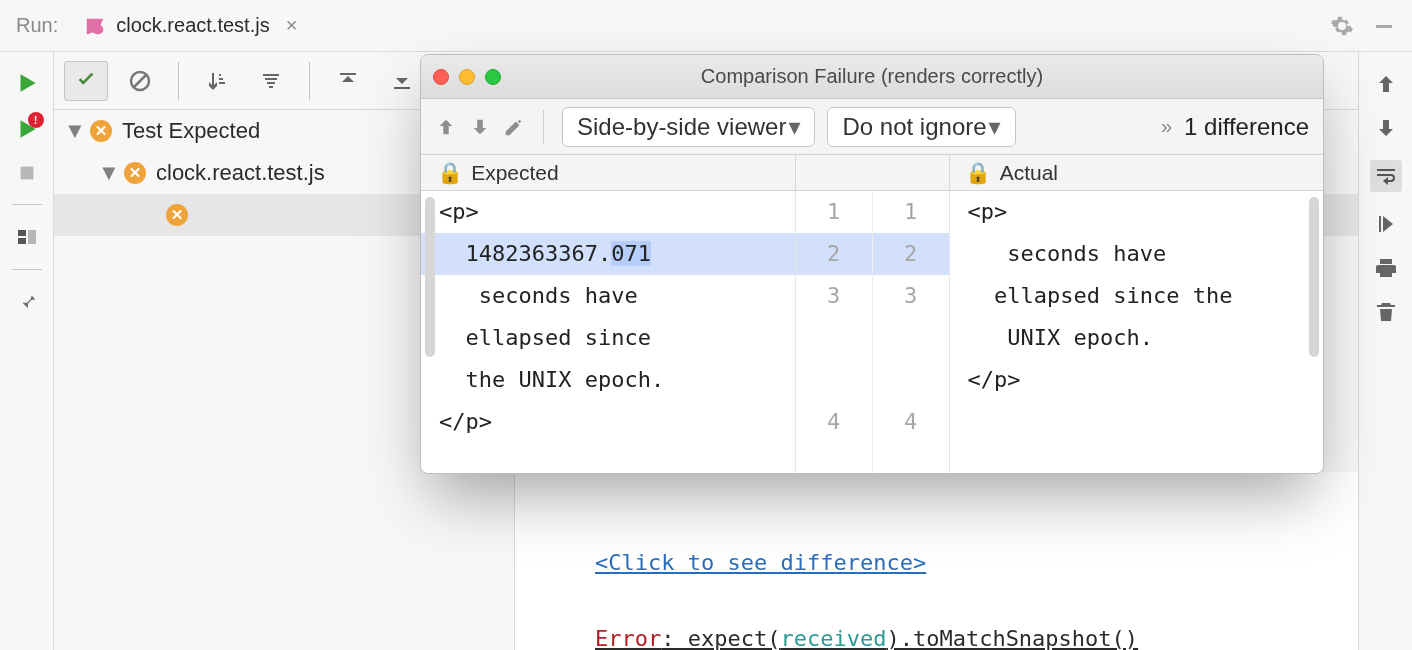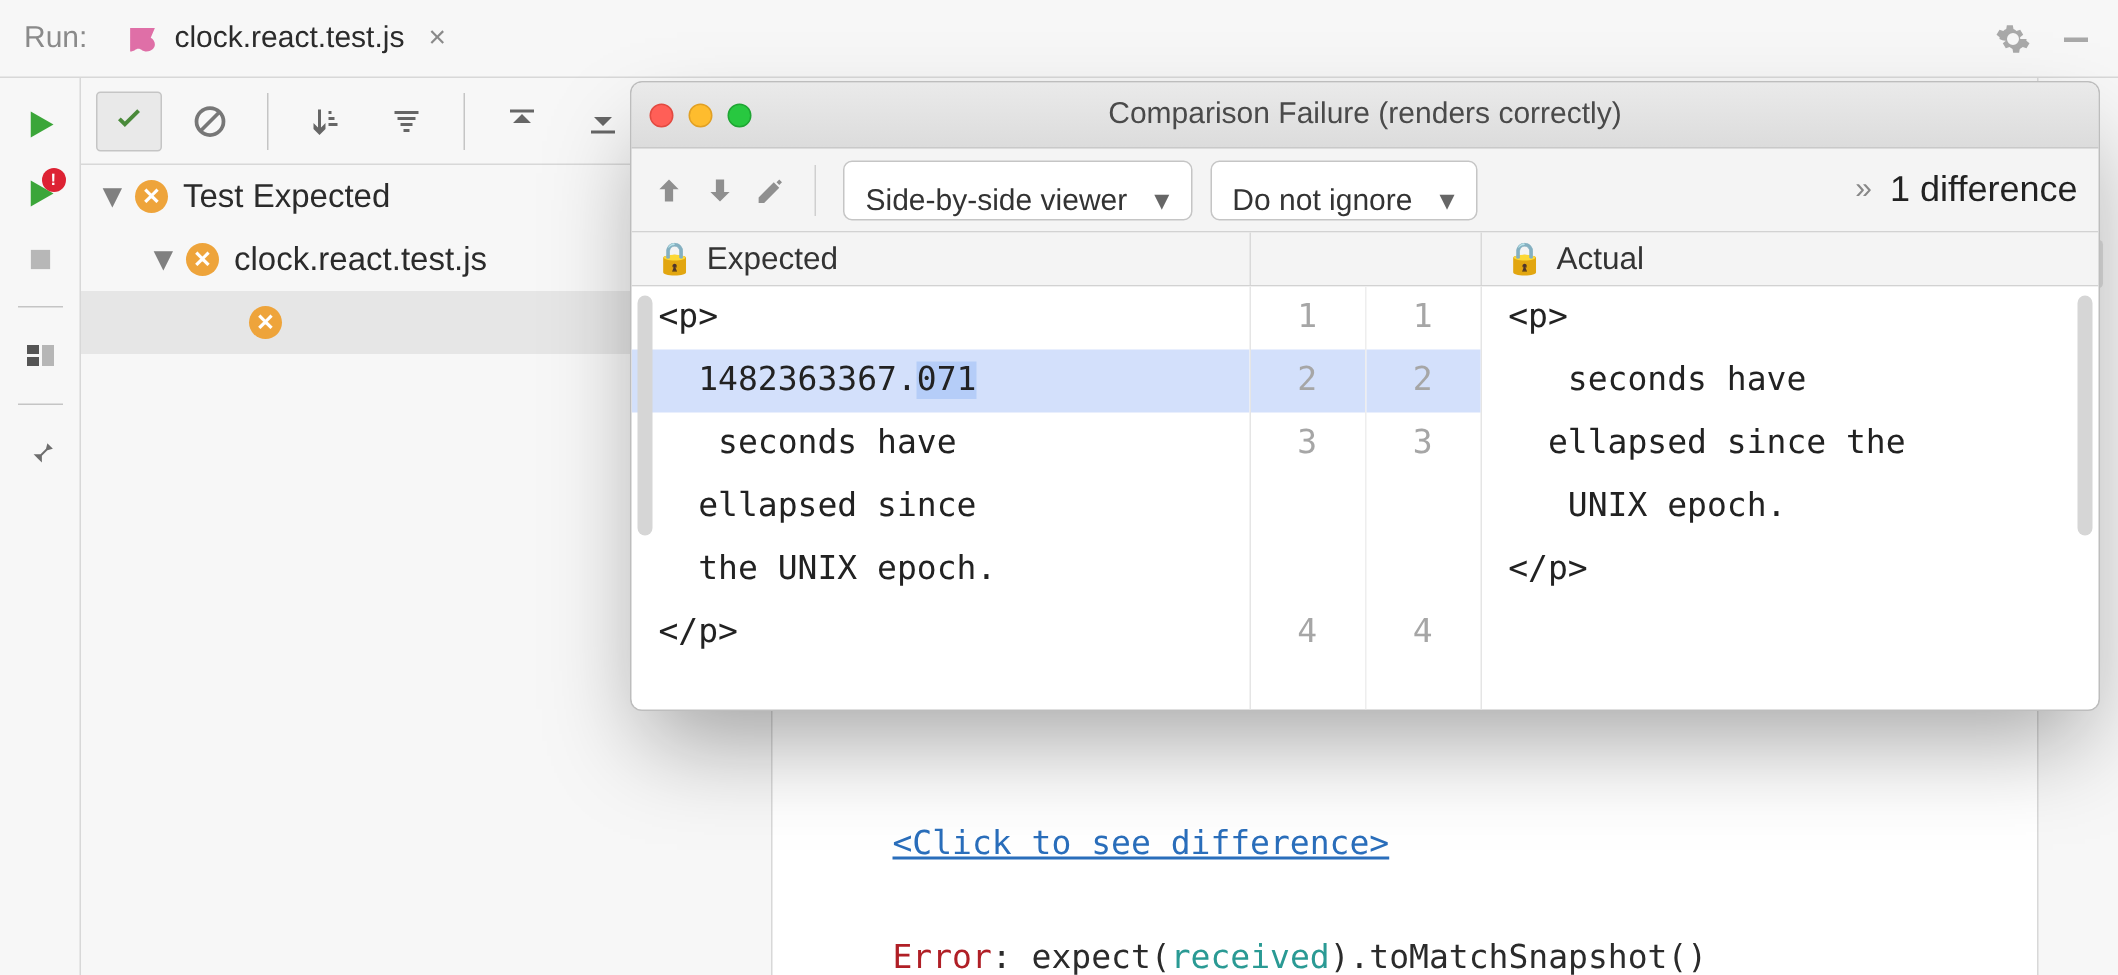--- a/index.html
+++ b/index.html
@@ -82,31 +82,32 @@
   .row .name{white-space:nowrap}
 
   
   .console{
     position:absolute;left:460px;right:0;top:420px;bottom:0;
     background:var(--white);
     border-left:1px solid var(--border);
     font-family:var(--font-mono);font-size:22px;
     padding:30px 0 0 80px;
     line-height:1.9;
+    text-decoration:underline;
   }
   .console-border{
     position:absolute;left:460px;top:58px;width:4px;bottom:0;background:var(--border);
   }
   .link{color:var(--blue-link);text-decoration:underline}
   .err-kw{color:var(--red)}
   .received{color:var(--teal)}
 
   
   .dialog{
-    position:absolute;left:420px;top:54px;width:980px;height:420px;
+    position:absolute;left:420px;top:54px;width:904px;height:420px;
     background:#ececec;border:1px solid #bdbdbd;border-radius:8px;
     box-shadow:0 30px 60px -10px rgba(0,0,0,.35);
     display:flex;flex-direction:column;overflow:hidden;
   }
   .titlebar{
     height:44px;background:linear-gradient(#eaeaea,#dcdcdc);
     display:flex;align-items:center;border-bottom:1px solid #c9c9c9;
     padding:0 12px;position:relative;
   }
   .traffic{display:flex;gap:10px}
@@ -115,22 +116,22 @@
   .tl.y{background:#febc2e;border:1px solid #e1a024}
   .tl.g{background:#28c840;border:1px solid #1fa533}
   .titlebar .title{position:absolute;left:0;right:0;text-align:center;font-size:20px;color:#4a4a4a}
 
   .dlg-toolbar{
     height:56px;display:flex;align-items:center;gap:12px;padding:0 14px;border-bottom:1px solid #d2d2d2;background:#f4f4f4;
   }
   .dlg-toolbar .ico{color:#8f8f8f}
   .dsep{width:1px;height:34px;background:#cfcfcf;margin:0 6px}
   .combo{
-    display:flex;align-items:flex-end;gap:18px;height:40px;padding:0 14px;
-    border:1px solid #c5c5c5;border-radius:6px;background:#fff;color:#333;font-size:20px;
+    display:flex;align-items:center;gap:2px;height:40px;padding:0 14px;
+    border:1px solid #c5c5c5;border-radius:6px;background:#fff;color:#333;font-size:24px;
   }
   .combo .cv{color:#666}
   .push{flex:1}
   .diffcount{font-size:24px;color:#222;white-space:nowrap}
 
   .labels{display:flex;height:36px;border-bottom:1px solid #d2d2d2;font-size:21px;color:#333;background:#f4f4f4}
   .labels .side{flex:1;display:flex;align-items:center;gap:8px;padding-left:16px}
   .labels .gap{width:155px;border-left:1px solid #d9d9d9;border-right:1px solid #d9d9d9}
   .lock{color:#7a7a7a}
 

